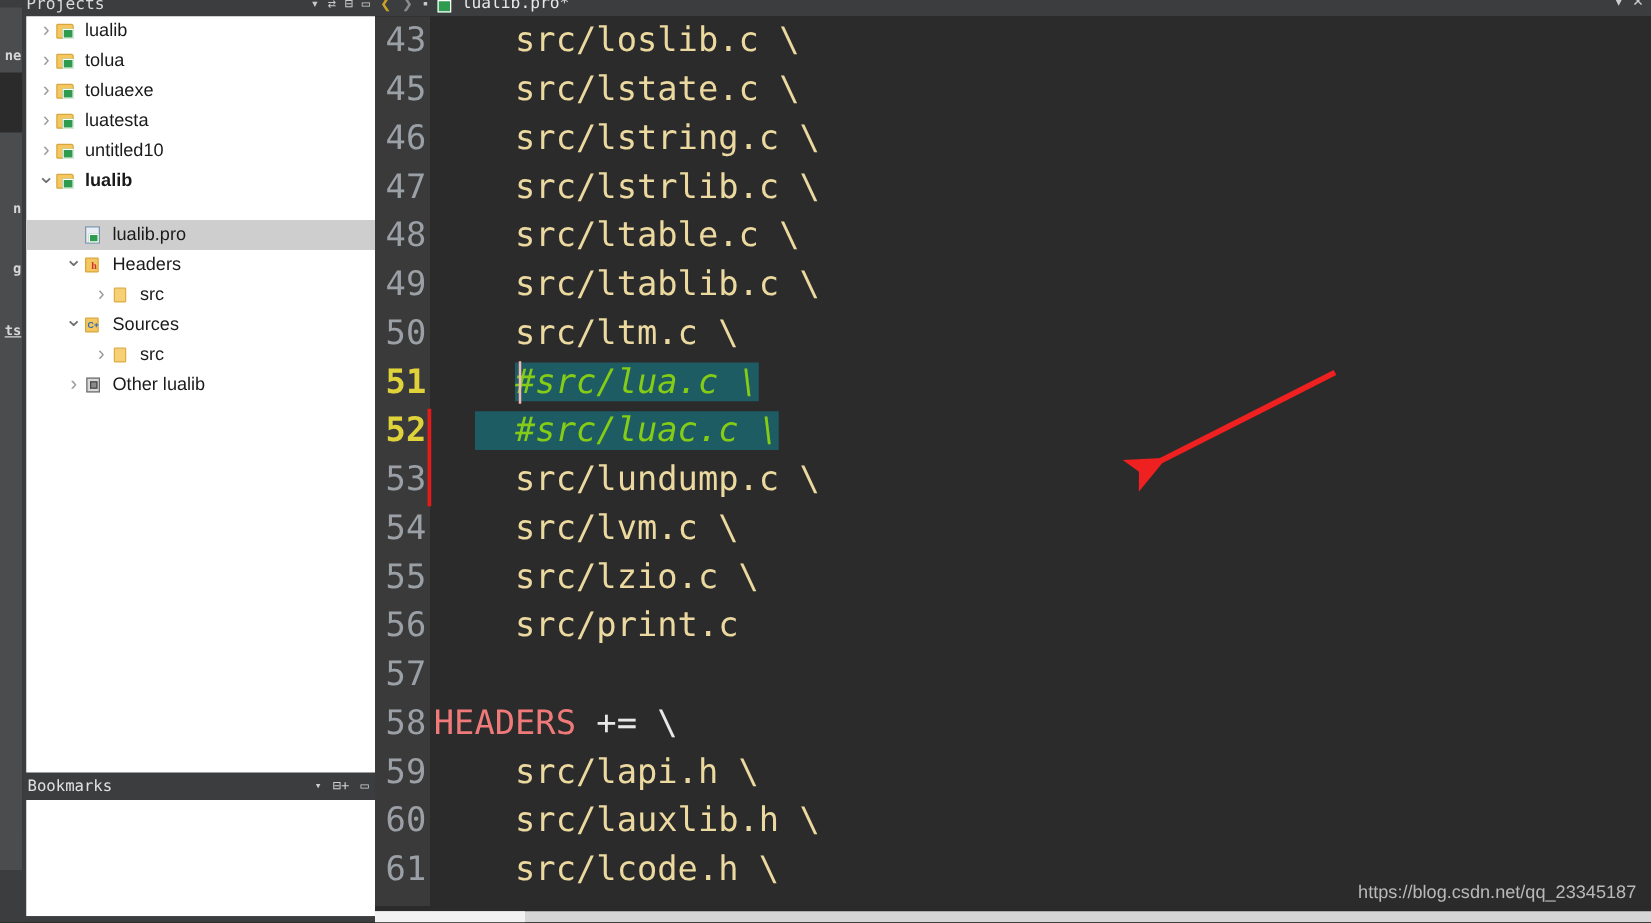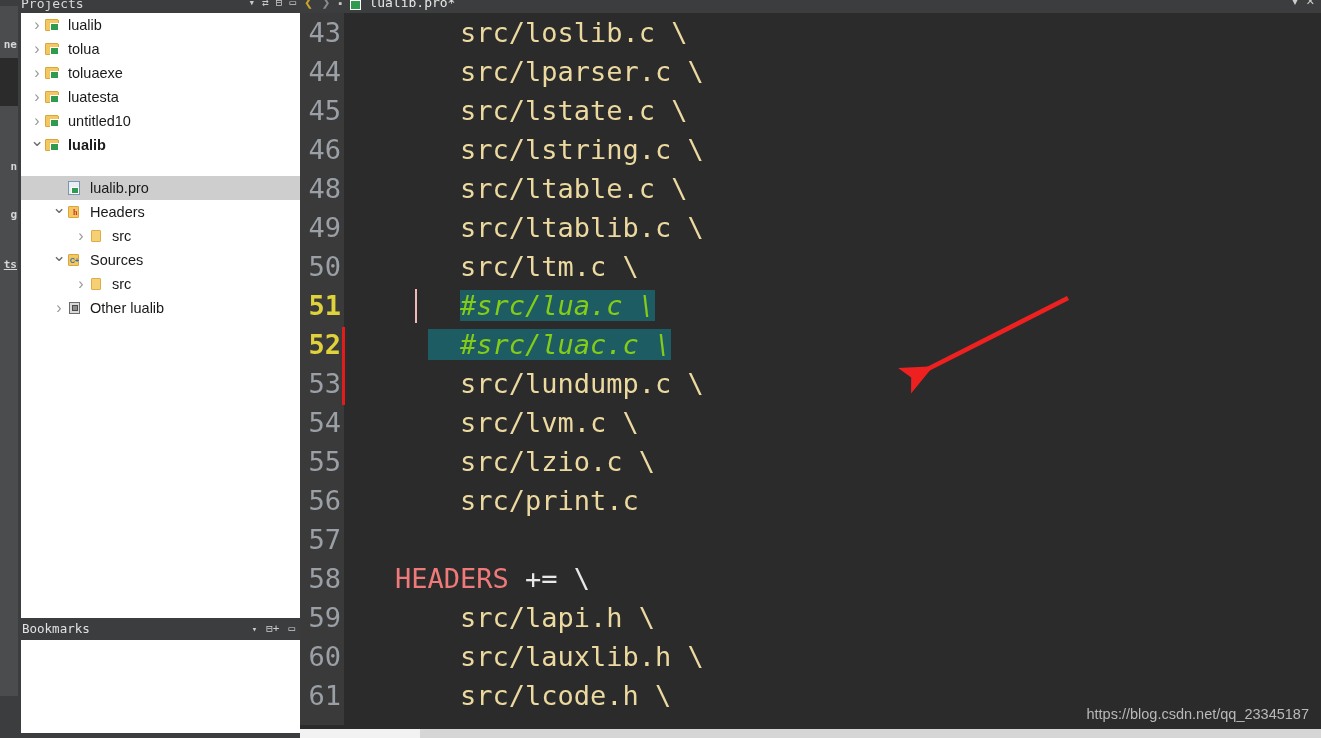--- a/index.html
+++ b/index.html
@@ -294,21 +294,20 @@
     box-sizing: border-box;
     color: #9aa0a6;
     font-family: "DejaVu Sans Mono", monospace;
     font-size: 27px;
   }
   .cline.marked .lnum { color: #e0d23a; font-weight: bold; }
   .ctext {
     position: relative;
     padding-left: 3px;
     color: #ecd9a0;
-    margin-left: 48px;
   }
   .tok-kw    { color: #f07a7a; }
   .tok-op    { color: #e8e8e8; }
   .tok-path  { color: #ecd9a0; }
   .tok-comment {
     color: #84cc16;
     font-style: italic;
   }
   .sel {
     background: #1d5c63;
@@ -468,23 +467,23 @@
       <span class="tab-right">
         <span>▾</span>
         <span>✕</span>
       </span>
     </div>
 
     <div class="code-area">
       <div class="gutter-bg"></div>
       <div class="code-lines" id="code-lines">
           <div class="cline"><span class="lnum">43</span><span class="ctext">    <span class="tok-path">src/loslib.c \</span></span></div>
-          <div class="cline"><span class="lnum">44</span><span class="ctext">    <span class="tok-path">src/lparser.c \</span></span></div>
           <div class="cline"><span class="lnum">45</span><span class="ctext">    <span class="tok-path">src/lstate.c \</span></span></div>
           <div class="cline"><span class="lnum">46</span><span class="ctext">    <span class="tok-path">src/lstring.c \</span></span></div>
+          <div class="cline"><span class="lnum">47</span><span class="ctext">    <span class="tok-path">src/lstrlib.c \</span></span></div>
           <div class="cline"><span class="lnum">48</span><span class="ctext">    <span class="tok-path">src/ltable.c \</span></span></div>
           <div class="cline"><span class="lnum">49</span><span class="ctext">    <span class="tok-path">src/ltablib.c \</span></span></div>
           <div class="cline"><span class="lnum">50</span><span class="ctext">    <span class="tok-path">src/ltm.c \</span></span></div>
           <div class="cline marked"><span class="lnum">51</span><span class="ctext">    <span class="tok-comment sel">#src/lua.c \</span></span><span class="caret-line"></span></div>
           <div class="cline marked"><span class="lnum">52</span><span class="ctext">  <span class="tok-comment sel">  #src/luac.c \</span></span></div>
           <div class="cline"><span class="lnum">53</span><span class="ctext">    <span class="tok-path">src/lundump.c \</span></span></div>
           <div class="cline"><span class="lnum">54</span><span class="ctext">    <span class="tok-path">src/lvm.c \</span></span></div>
           <div class="cline"><span class="lnum">55</span><span class="ctext">    <span class="tok-path">src/lzio.c \</span></span></div>
           <div class="cline"><span class="lnum">56</span><span class="ctext">    <span class="tok-path">src/print.c</span></span></div>
           <div class="cline"><span class="lnum">57</span><span class="ctext"><span class="tok-path"></span></span></div>

